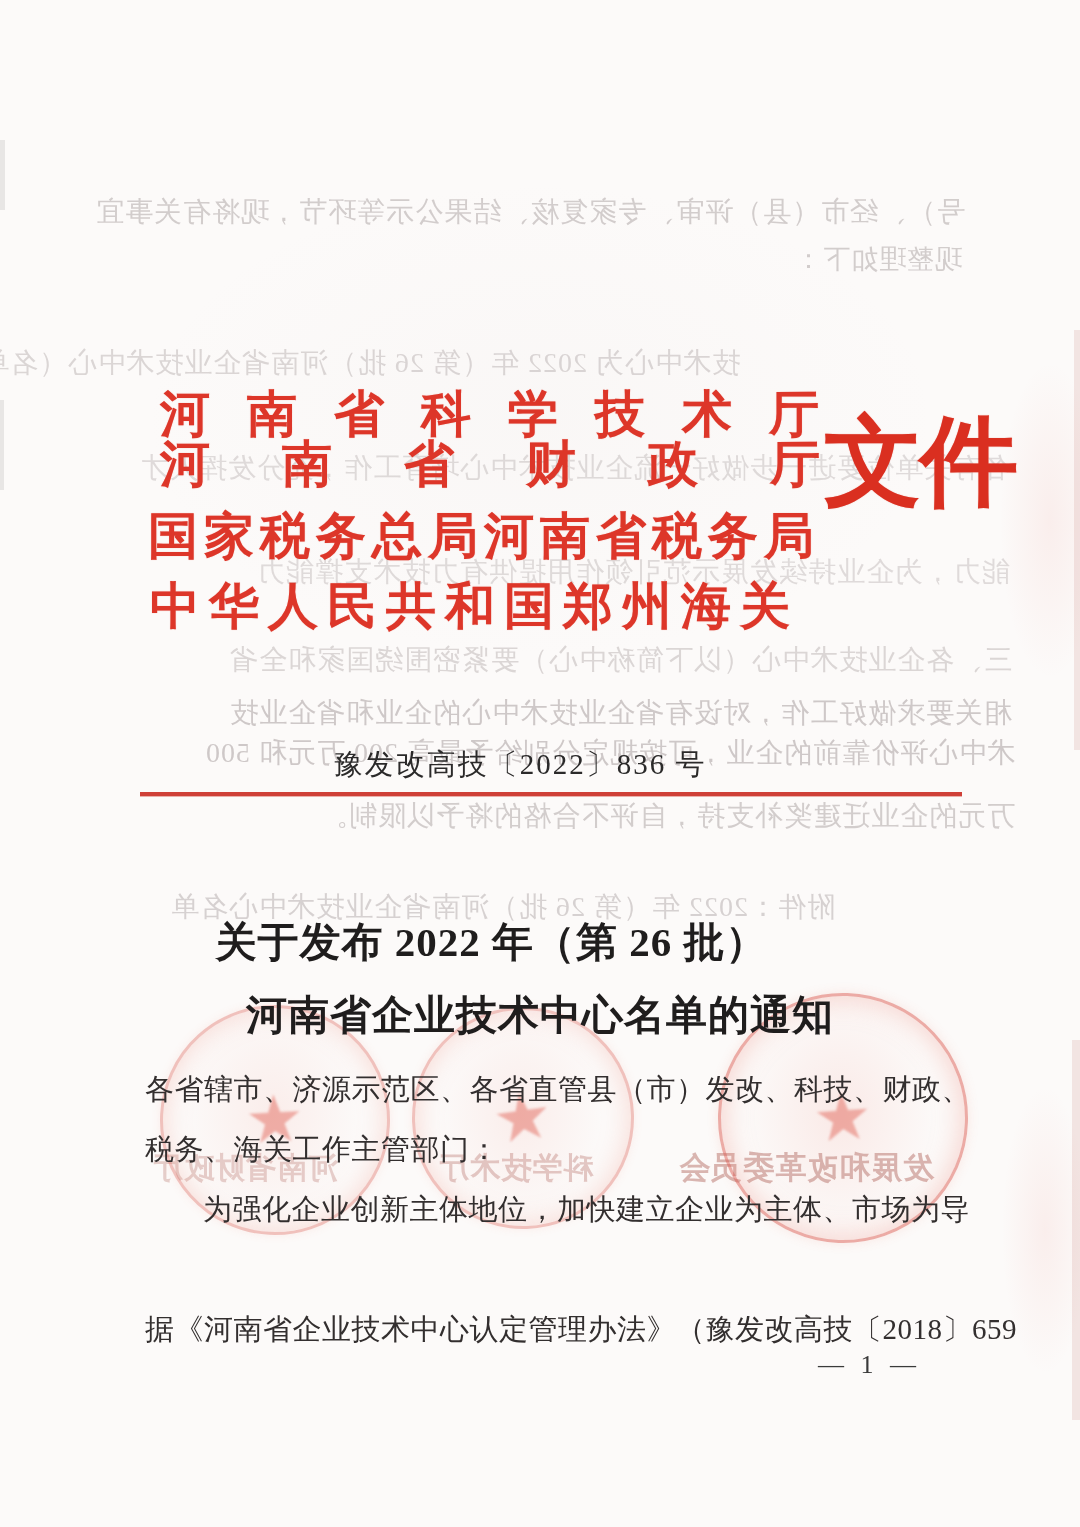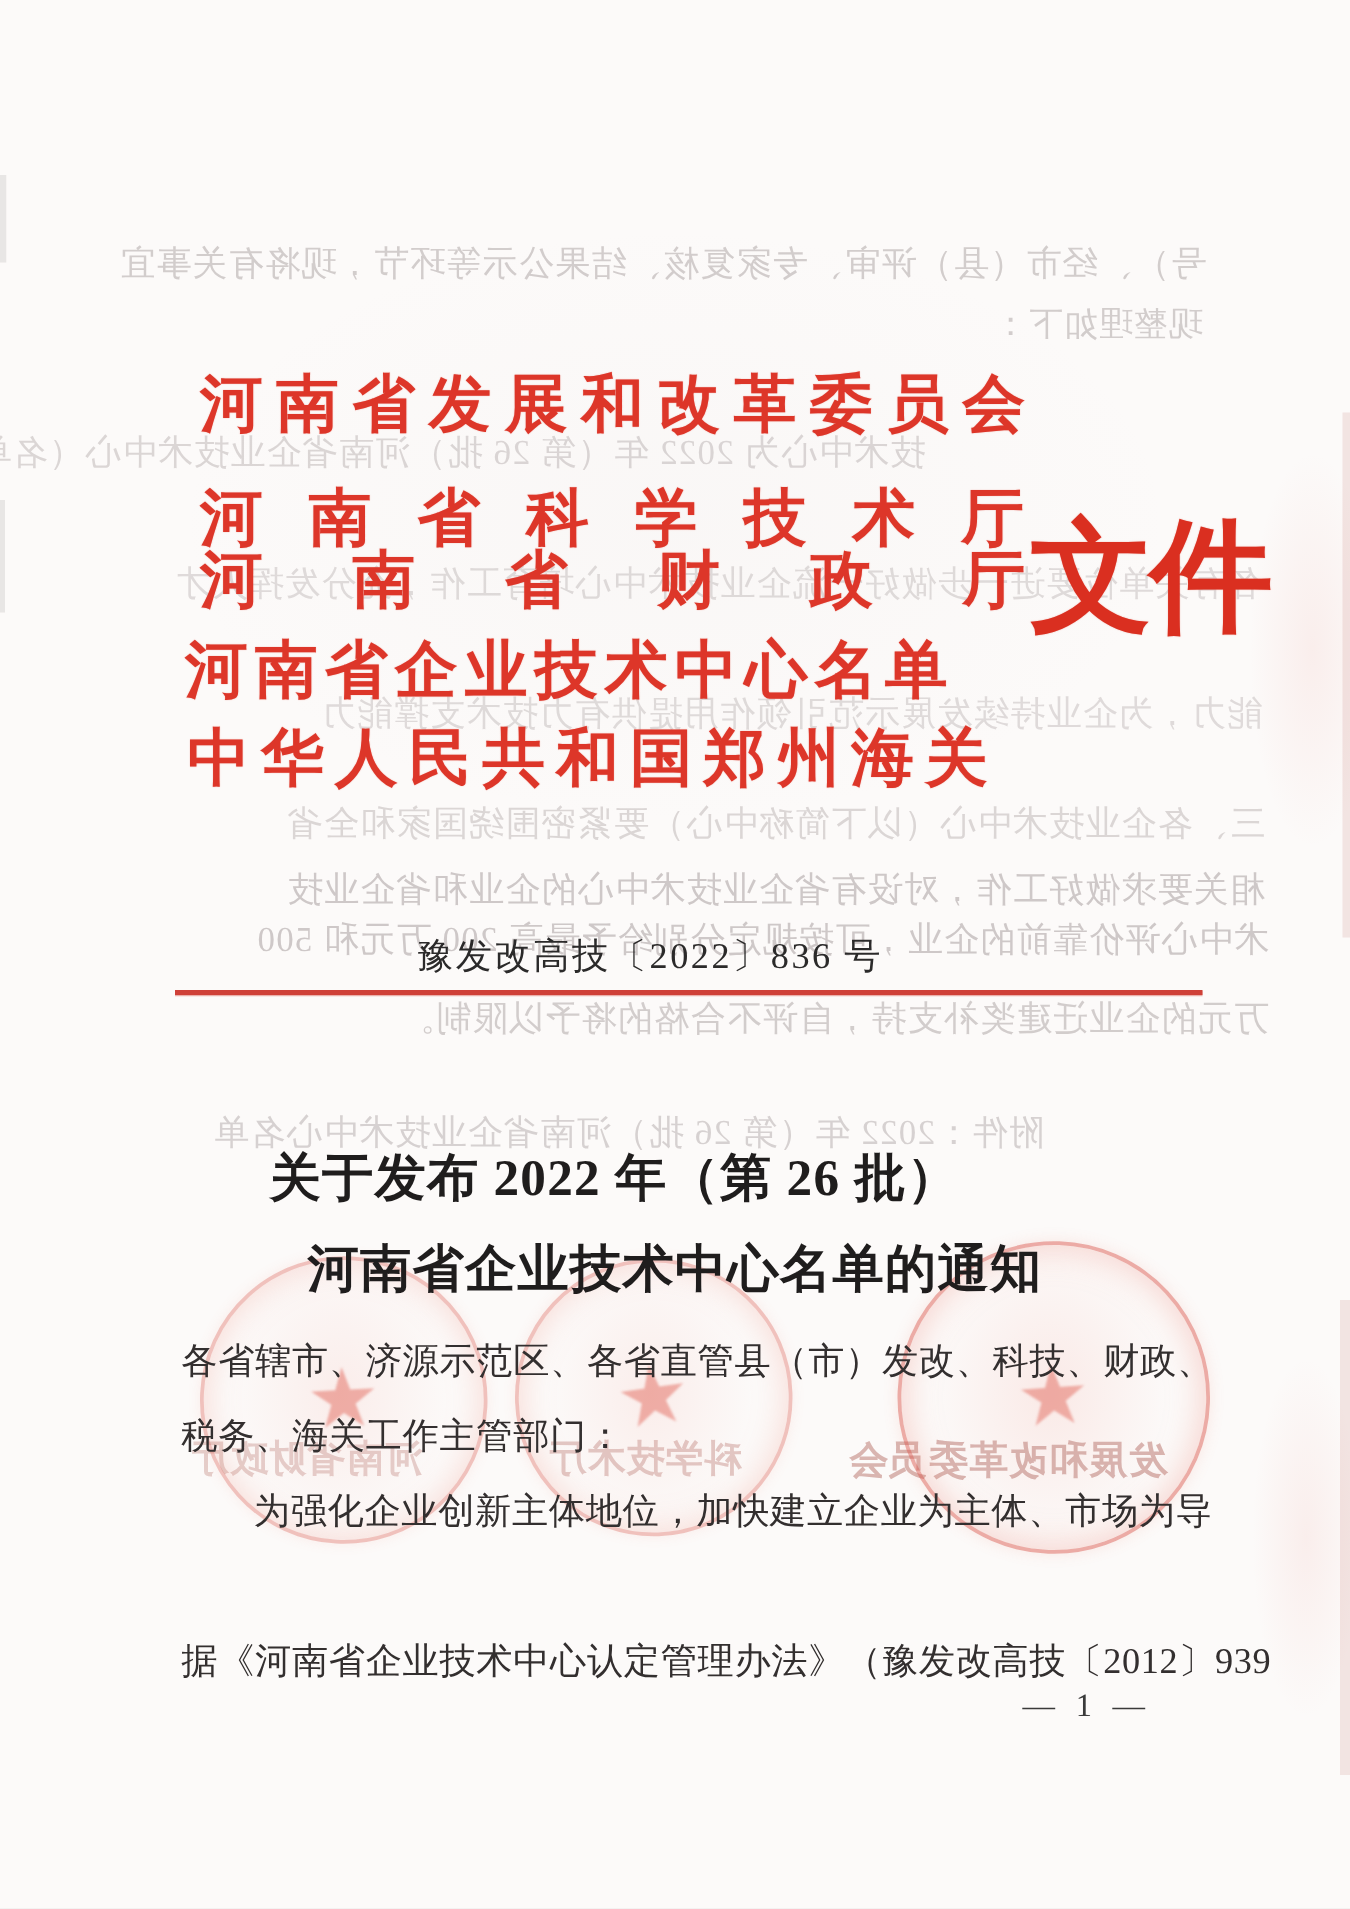--- a/index.html
+++ b/index.html
@@ -78,37 +78,36 @@
   <div class="abs stamp" style="left:160px;top:1005px;width:224px;height:224px;transform:rotate(3deg);">
     <span class="star">★</span>
   </div>
   <div class="abs stamp" style="left:412px;top:1007px;width:216px;height:216px;transform:rotate(-2deg);">
     <span class="star">★</span>
   </div>
   <div class="abs stamp strong" style="left:718px;top:993px;width:244px;height:244px;transform:rotate(2deg);">
     <span class="star">★</span>
   </div>
 
-  <div class="abs red-line" style="left:160px;top:297px;letter-spacing:11px;">河南省发展和改革委员会</div>
   <div class="abs red-line" style="left:160px;top:356px;letter-spacing:37px;margin-top:32px;">河南省科学技术厅</div>
   <div class="abs red-line" style="left:160px;top:438px;letter-spacing:72px;">河南省财政厅</div>
-  <div class="abs red-line" style="left:148px;top:510px;letter-spacing:6px;">河南省企业技术中心名单</div>
+  <div class="abs red-line" style="left:148px;top:510px;letter-spacing:6px;">国家税务总局河南省税务局</div>
   <div class="abs doc-kind" style="left:824px;top:412px;">文件</div>
   <div class="abs red-line" style="left:150px;top:580px;letter-spacing:9px;">中华人民共和国郑州海关</div>
 
   <div class="abs doc-number" style="left:0px;top:745px;width:1040px;">豫发改高技〔2022〕836 号</div>
   <div class="abs red-rule" style="left:140px;top:792px;width:822px;height:4px;"></div>
 
   <div class="abs title-line" style="left:0px;top:915px;width:983px;">关于发布 2022 年（第 26 批）</div>
   <div class="abs title-line" style="left:0px;top:988px;width:1080px;">河南省企业技术中心名单的通知</div>
 
   <div class="abs body-line" style="left:145px;top:1072px;">各省辖市、济源示范区、各省直管县（市）发改、科技、财政、</div>
   <div class="abs body-line" style="left:145px;top:1132px;">税务、海关工作主管部门：</div>
   <div class="abs body-line indent" style="left:145px;top:1192px;">为强化企业创新主体地位，加快建立企业为主体、市场为导</div>
-  <div class="abs body-line" style="left:145px;top:1312px;">据《河南省企业技术中心认定管理办法》（豫发改高技〔2012〕939</div>
+  <div class="abs body-line" style="left:145px;top:1312px;">据《河南省企业技术中心认定管理办法》（豫发改高技〔2018〕659</div>
 
   <div class="abs page-num" style="left:818px;top:1350px;">— 1 —</div>
 
   <div class="abs edge" style="left:0px;top:140px;width:5px;height:70px;"></div>
   <div class="abs edge" style="left:0px;top:400px;width:4px;height:90px;"></div>
   <div class="abs edge-pink" style="left:1074px;top:330px;width:6px;height:420px;"></div>
   <div class="abs edge-pink" style="left:1072px;top:1040px;width:8px;height:380px;"></div>
 
 </div>
 

